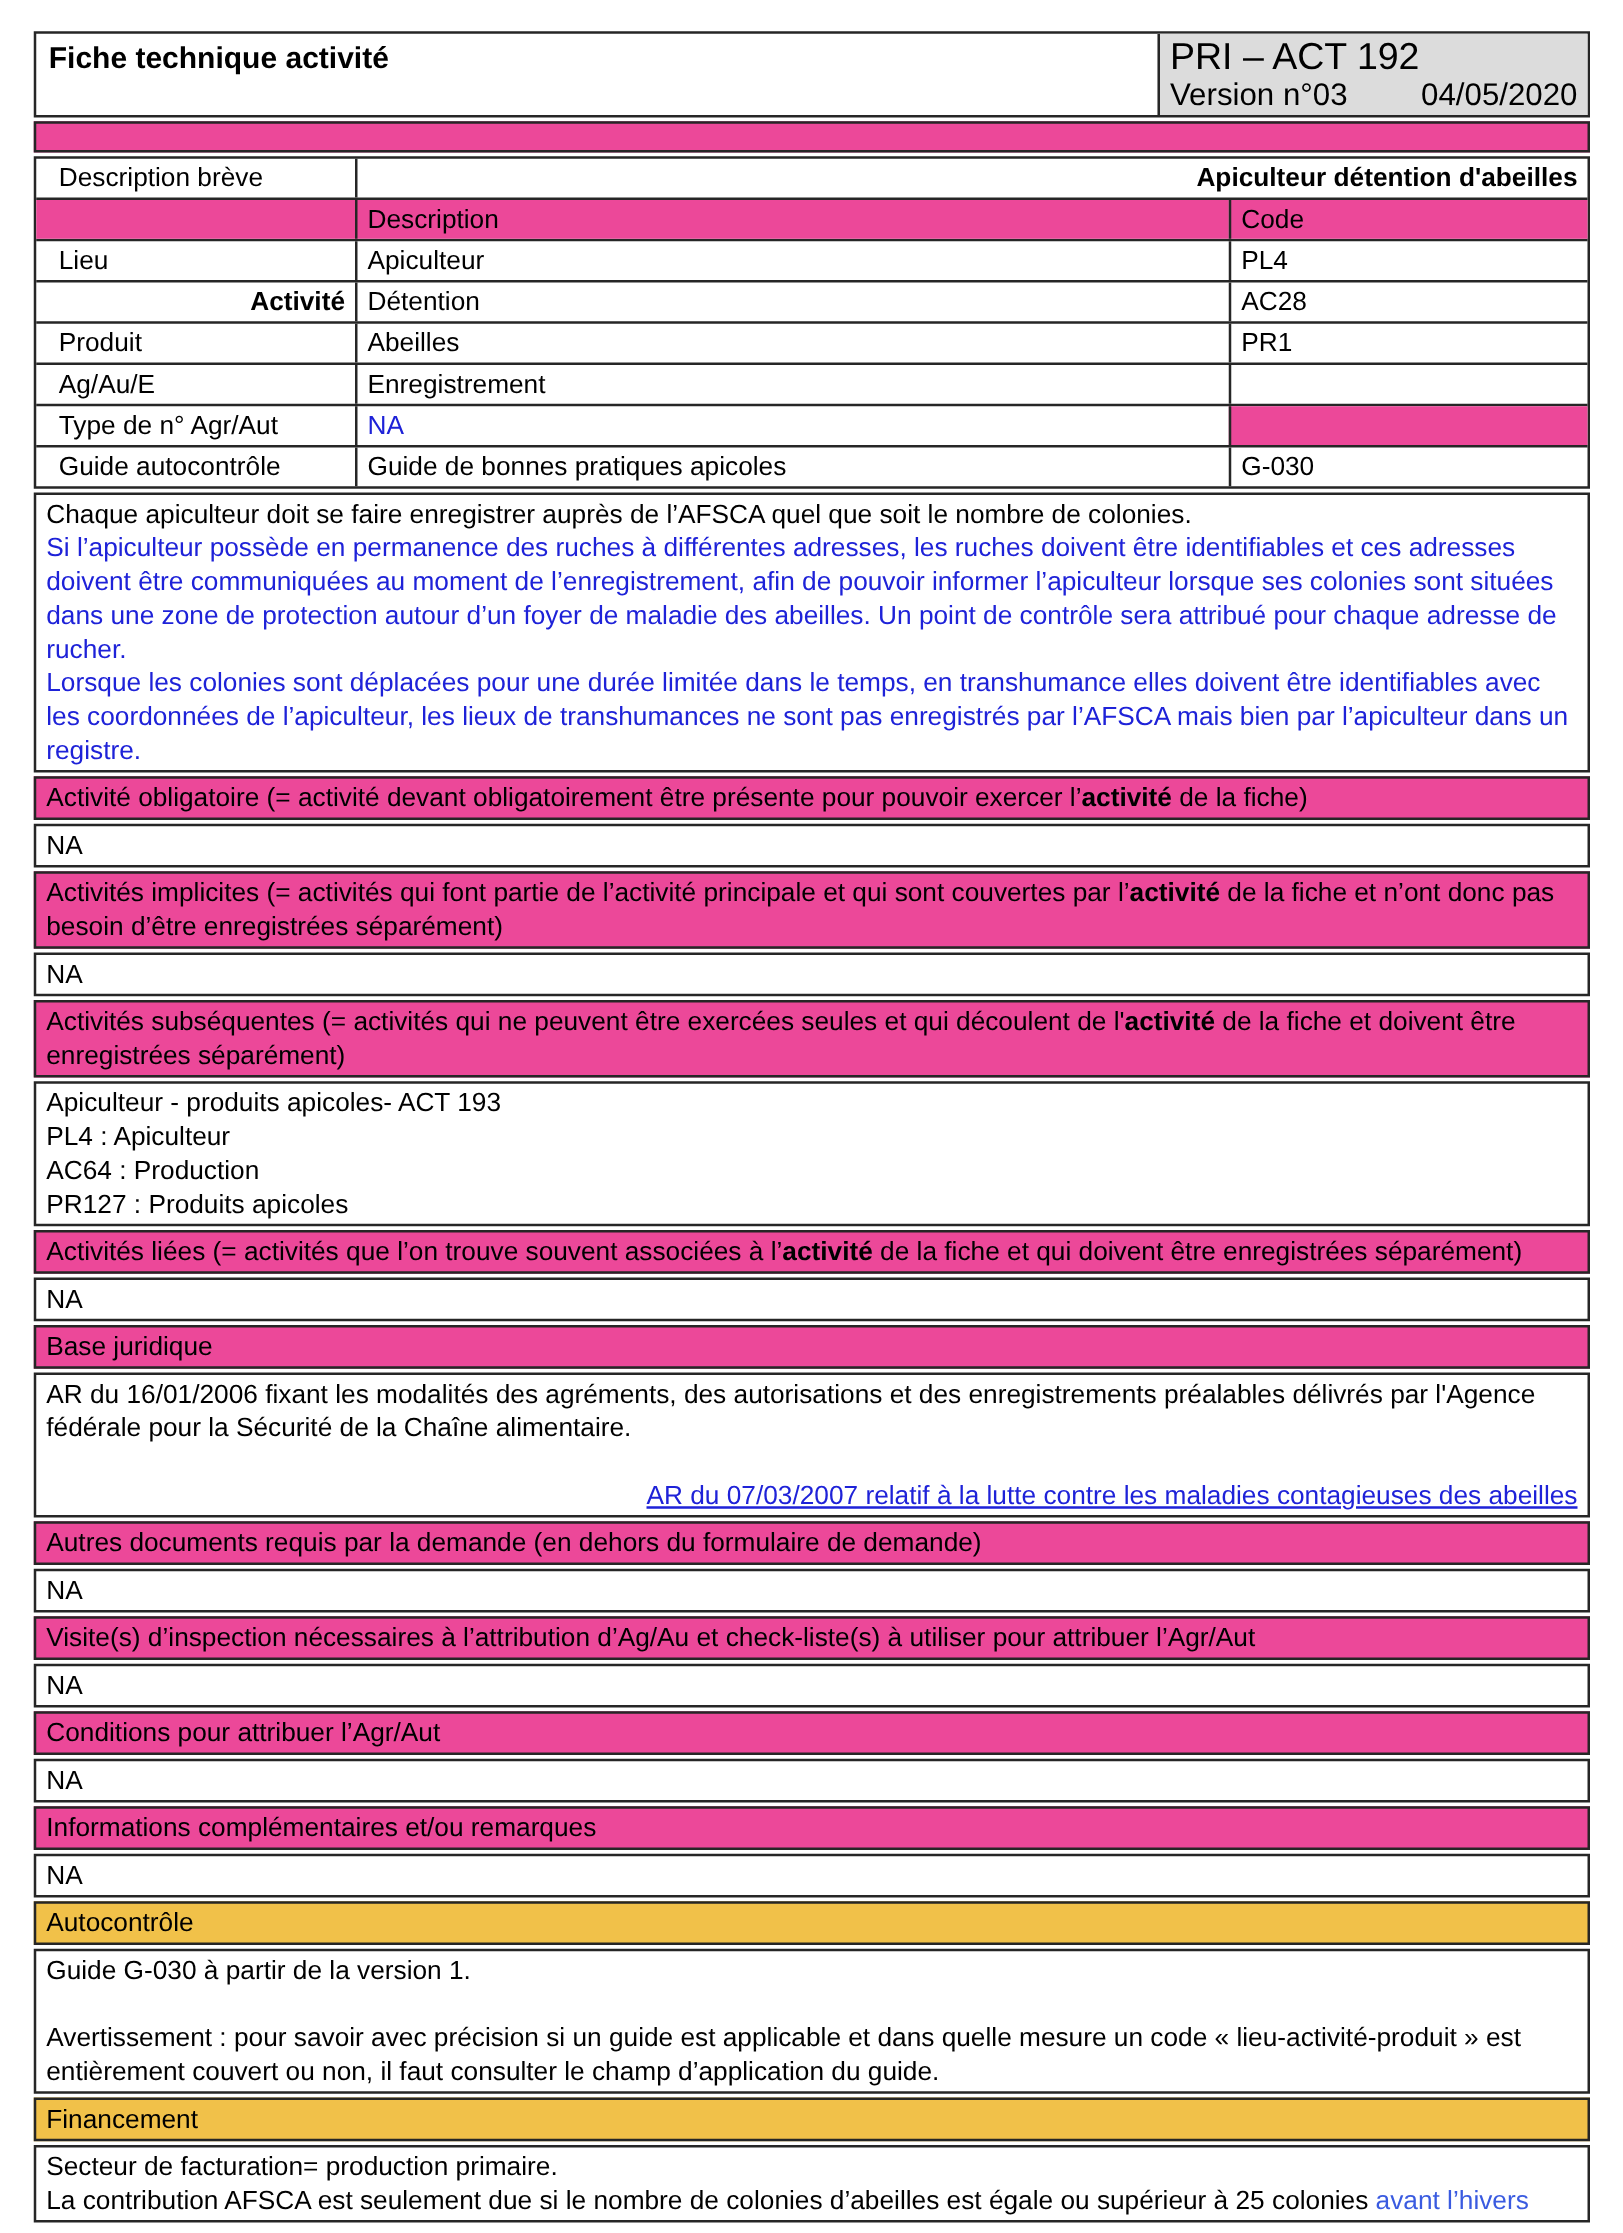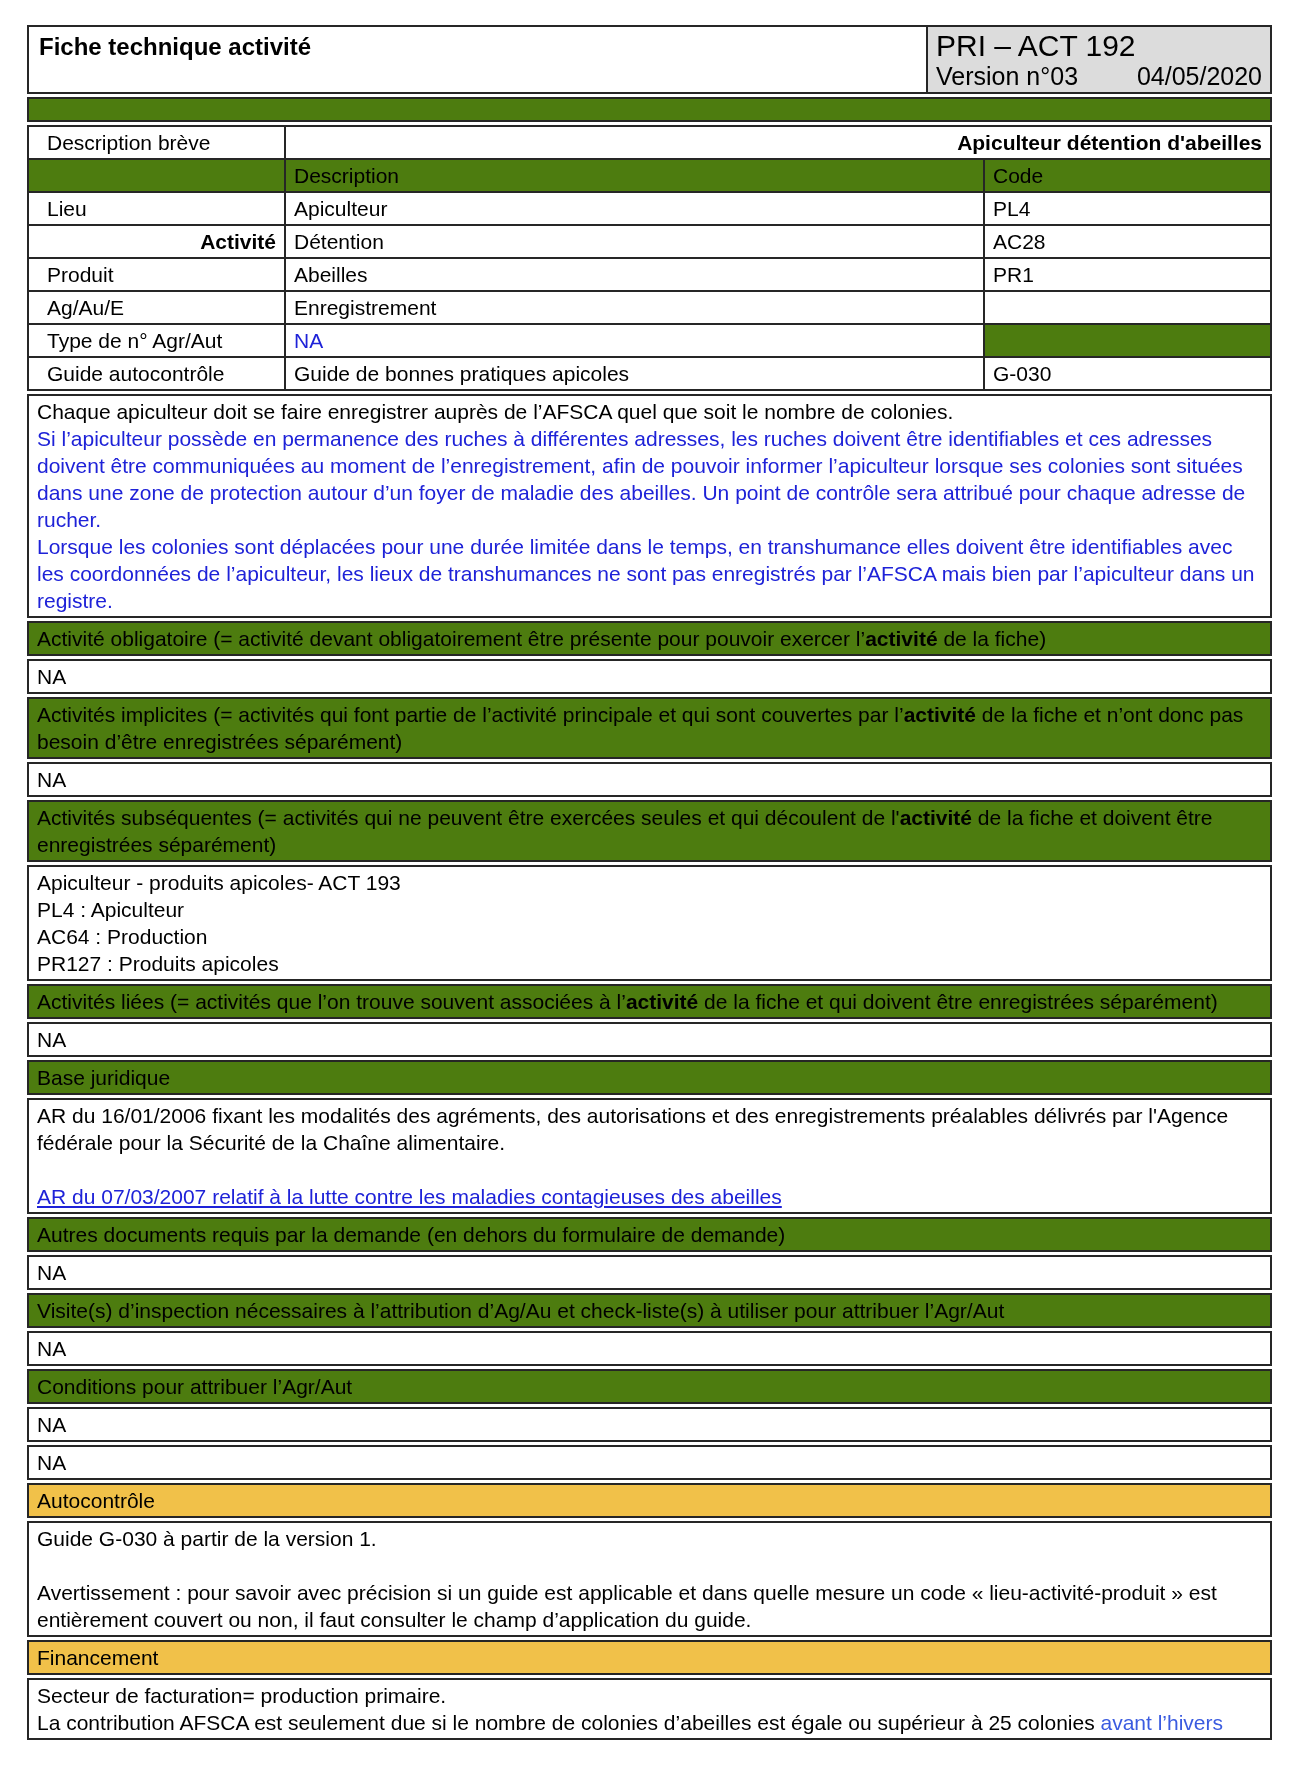--- a/index.html
+++ b/index.html
@@ -7,25 +7,25 @@
     width:1298px; min-height:1786px; background:#ffffff;
     font-family:"Liberation Sans", sans-serif; font-size:21px; color:#000;
     line-height:27px;
   }
   .doc { position:absolute; left:27px; top:25px; width:1245px; }
   .block {
     box-sizing:border-box; border:2px solid #262626; background:#fff;
     margin-top:3px;
   }
   .doc > .block:first-child { margin-top:0; }
-  .gray   { background:#4d7c0f; }
+  .gray   { background:#ec4899; }
   .orange { background:#F1C149; }
   .blue   { color:#1e22d8; }
   .blue2  { color:#3a5be0; }
-  .link   { color:#1e22d8; text-decoration:underline; cursor:pointer; }
+  .link   { color:#1e22d8; text-decoration:underline; cursor:pointer;text-align:right; }
   b, .bold { font-weight:bold;text-align:right; }
 
   
   .hdr { display:flex; min-height:69px; }
   .hdr-left { flex:1; padding:4px 10px; font-size:24px; font-weight:bold; line-height:32px; }
   .hdr-right { width:344px; box-sizing:border-box; border-left:2px solid #262626;
                background:#DCDCDC; padding:1px 8px 2px 8px; }
   .hdr-code { font-size:30px; font-weight:normal; line-height:36px; white-space:nowrap; }
   .hdr-version { display:flex; justify-content:space-between; font-weight:normal; font-size:25px; line-height:24px;align-items:center; }
 
@@ -137,20 +137,21 @@
 
   <div class="block sect-h gray">Autres documents requis par la demande (en dehors du formulaire de demande)</div>
   <div class="block sect-b">NA</div>
 
   <div class="block sect-h gray">Visite(s) d’inspection nécessaires à l’attribution d’Ag/Au et check-liste(s) à utiliser pour attribuer l’Agr/Aut</div>
   <div class="block sect-b">NA</div>
 
   <div class="block sect-h gray">Conditions pour attribuer l’Agr/Aut</div>
   <div class="block sect-b">NA</div>
 
+  <div class="block sect-h gray">Informations complémentaires et/ou remarques</div>
   <div class="block sect-b">NA</div>
 
   <div class="block sect-h orange">Autocontrôle</div>
   <div class="block sect-b">
     <div>Guide G-030 à partir de la version 1.</div>
     <div class="blank"></div>
     <div>Avertissement : pour savoir avec précision si un guide est applicable et dans quelle mesure un code « lieu-activité-produit » est entièrement couvert ou non, il faut consulter le champ d’application du guide.</div>
   </div>
 
   <div class="block sect-h orange">Financement</div>

